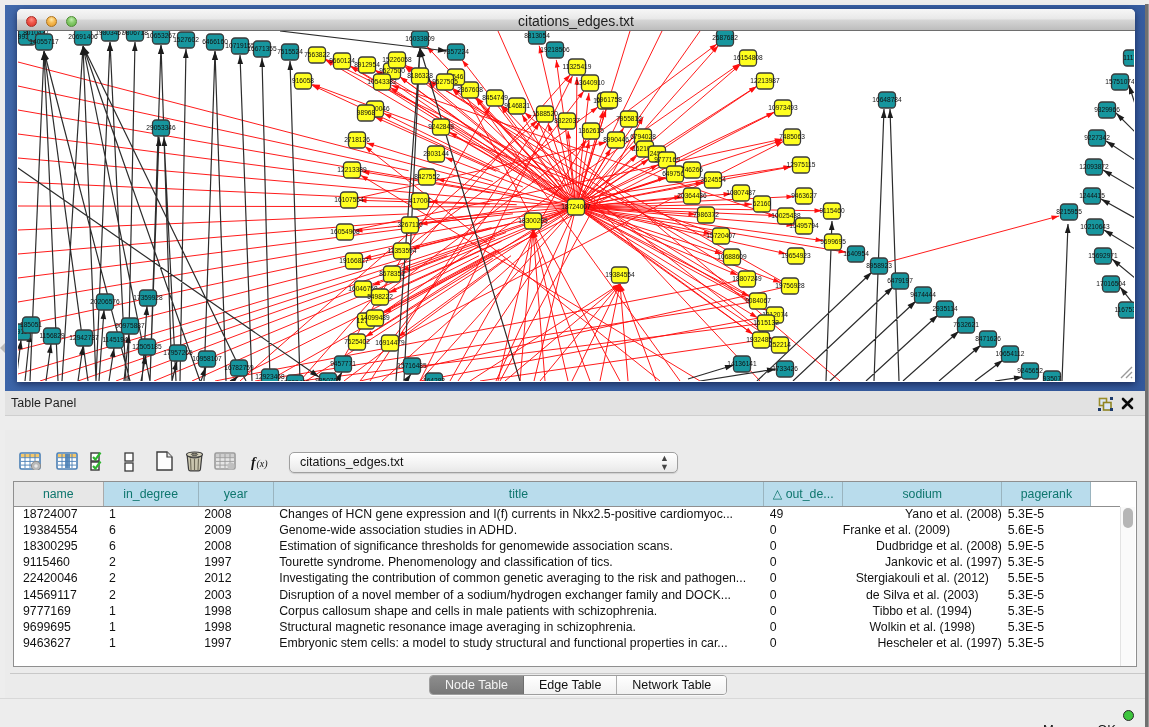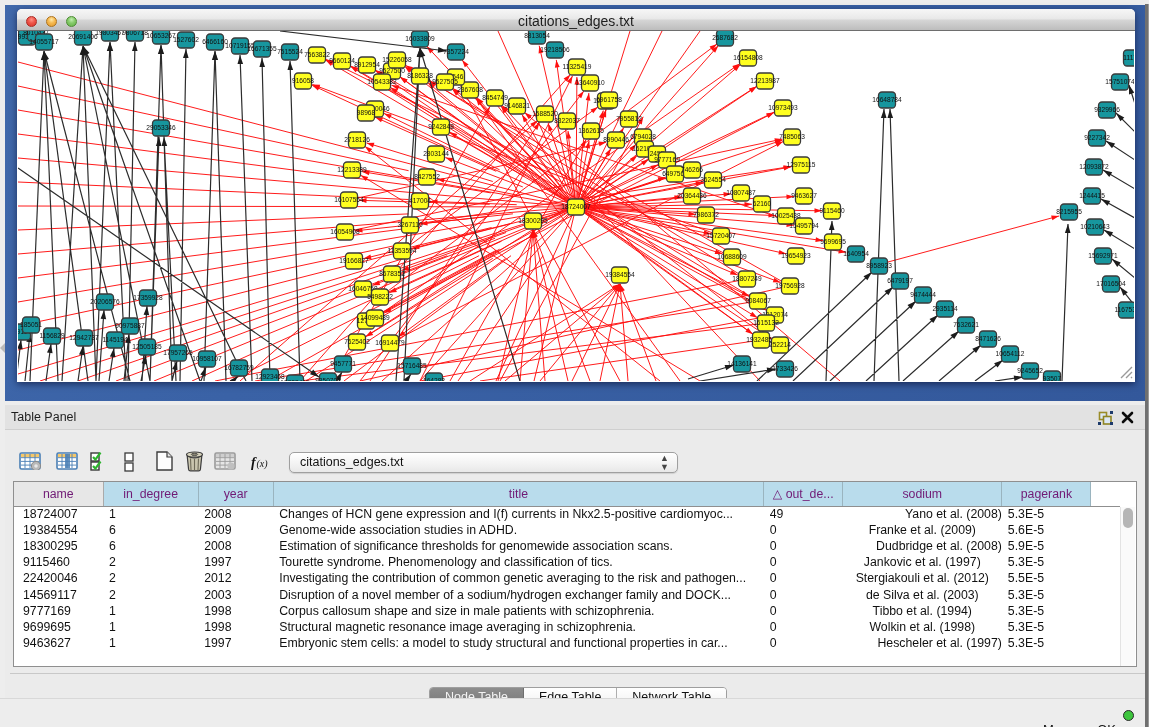--- a/index.html
+++ b/index.html
@@ -16,41 +16,41 @@
   background:linear-gradient(#f7f7f7 0%,#e9e9e9 45%,#d4d4d4 55%,#bdbdbd 100%);
   border-bottom:1px solid #6e6e6e; }
 .title { position:absolute; width:100%; text-align:center; top:3.5px; font-size:14px;
   color:#1d1d1d; font-weight:normal; letter-spacing:0; }
 .light { position:absolute; top:7.0px; width:10.9px; height:10.9px; border-radius:50%; }
 .lr { left:9.4px; background:radial-gradient(circle at 50% 30%, #ff8f85 0%, #ee5549 45%, #d8332a 100%); border:1px solid #ac2b24;}
 .lo { left:29.3px; background:radial-gradient(circle at 50% 30%, #ffe9a8 0%, #f5b84f 45%, #e09a2f 100%); border:1px solid #ad731d;}
 .lg { left:49.2px; background:radial-gradient(circle at 50% 30%, #c0eeb0 0%, #85ca69 45%, #62b248 100%); border:1px solid #4e8c35;}
 .graph { position:absolute; left:1px; top:22px; width:1116px; height:350px; background:#fff; overflow:hidden; }
 
-.tp-header { position:absolute; left:5px; top:405px; width:1140px; height:25px; background:#e2e2e2;
+.tp-header { position:absolute; left:5px; top:391px; width:1140px; height:25px; background:#e2e2e2;
   border-bottom:1px solid #cfcfcf; }
 .tp-title { position:absolute; left:6px; top:5px; font-size:12.5px; color:#1e1e1e; }
 .tp-body { position:absolute; left:5px; top:430px; width:1140px; height:268px; background:#ebebeb; }
 .toolbar { position:absolute; left:8px; top:16px; height:24px; }
 .combo { position:absolute; left:284px; top:22px; width:389px; height:21px; border:1px solid #9f9f9f;
   border-radius:5px; background:linear-gradient(#ffffff,#f2f2f2 60%,#e8e8e8); box-shadow:0 1px 1px rgba(0,0,0,.12);
   font-size:12.5px; color:#111; line-height:19px; padding-left:10px; }
 .combo .ud { position:absolute; right:8px; top:1px; font-size:9px; color:#444; line-height:9px; }
 .tblwrap { position:absolute; left:8px; top:51px; width:1124px; height:186px; background:#fff;
   border:1px solid #8f8f8f; overflow:hidden; }
 table.t { border-collapse:collapse; table-layout:fixed; width:1106px; font-size:12.3px; color:#111; }
-table.t th { height:24px; font-weight:normal; font-size:12.3px; color:#701a75;
+table.t th { height:24px; font-weight:normal; font-size:12.3px; color:#0f766e;
   border-right:1px solid #9ab4bf; border-bottom:1px solid #8f8f8f; background:#b9dcec; overflow:hidden; white-space:nowrap;}
 table.t th.first { background:#e7e7e7; border-right:1px solid #aaa; }
 table.t td { height:16.1px; padding:0 0 0 6px; overflow:hidden; white-space:nowrap; }
 .scroll { position:absolute; right:1px; top:25px; width:15px; height:160px; background:#fafafa;
   border-left:1px solid #e3e3e3; }
 .thumb { position:absolute; left:2px; top:1px; width:10px; height:20px; background:#b6b6b6; border-radius:5px; }
 .tabs { position:absolute; left:424px; top:245px; height:20px; display:flex;
-  border:1px solid #9e9e9e; border-radius:4px; overflow:hidden; box-shadow:0 1px 0 rgba(255,255,255,.7);margin-top:12px;}
+  border:1px solid #9e9e9e; border-radius:4px; overflow:hidden; box-shadow:0 1px 0 rgba(255,255,255,.7);}
 .tab { font-size:12.5px; padding:0 15px; line-height:19px; background:linear-gradient(#ffffff,#f1f1f1);
   color:#111; border-right:1px solid #aeaeae; }
 .tab.sel { background:linear-gradient(#8d8d8d,#787878); color:#f4f4f4; border-right:1px solid #6e6e6e;}
 .tab:last-child { border-right:none; }
 .divider1 { position:absolute; left:5px; top:243px; width:1140px; height:1px; background:#c8c8c8; }
 .statusbar { position:absolute; left:0px; top:698px; width:1149px; height:29px; background:#ededed;
   border-top:1px solid #d8d8d8; }
 .mem { position:absolute; right:33px; top:13px; font-size:13px; color:#111;margin-top:10px; }
 .memdot { position:absolute; right:14.6px; top:11.0px; width:11.4px; height:11.4px; border-radius:50%;
   background:#3dc53d; border:1.4px solid #2a2a2a; }
@@ -641,41 +641,41 @@
             <td style="text-align:right;padding:0">Yano et al. (2008)</td>
             <td>5.3E-5</td>
             <td></td>
           </tr>
           <tr>
             <td>19384554</td>
             <td>6</td>
             <td>2009</td>
             <td>Genome-wide association studies in ADHD.</td>
             <td>0</td>
-            <td style="text-align:center;padding:0">Franke et al. (2009)</td>
+            <td style="padding:0">Franke et al. (2009)</td>
             <td>5.6E-5</td>
             <td></td>
           </tr>
           <tr>
             <td>18300295</td>
             <td>6</td>
             <td>2008</td>
             <td>Estimation of significance thresholds for genomewide association scans.</td>
             <td>0</td>
             <td style="text-align:right;padding:0">Dudbridge et al. (2008)</td>
             <td>5.9E-5</td>
             <td></td>
           </tr>
           <tr>
             <td>9115460</td>
             <td>2</td>
             <td>1997</td>
             <td>Tourette syndrome. Phenomenology and classification of tics.</td>
             <td>0</td>
-            <td style="text-align:center;padding:0">Jankovic et al. (1997)</td>
+            <td style="text-align:right;padding:0">Jankovic et al. (1997)</td>
             <td>5.3E-5</td>
             <td></td>
           </tr>
           <tr>
             <td>22420046</td>
             <td>2</td>
             <td>2012</td>
             <td>Investigating the contribution of common genetic averaging to the risk and pathogen...</td>
             <td>0</td>
             <td style="text-align:center;padding:0">Stergiakouli et al. (2012)</td>
@@ -689,21 +689,21 @@
             <td>Disruption of a novel member of a sodium/hydrogen exchanger family and DOCK...</td>
             <td>0</td>
             <td style="text-align:center;padding:0">de Silva et al. (2003)</td>
             <td>5.3E-5</td>
             <td></td>
           </tr>
           <tr>
             <td>9777169</td>
             <td>1</td>
             <td>1998</td>
-            <td>Corpus callosum shape and size in male patients with schizophrenia.</td>
+            <td>Corpus callosum shape and cells in male patients with schizophrenia.</td>
             <td>0</td>
             <td style="text-align:center;padding:0">Tibbo et al. (1994)</td>
             <td>5.3E-5</td>
             <td></td>
           </tr>
           <tr>
             <td>9699695</td>
             <td>1</td>
             <td>1998</td>
             <td>Structural magnetic resonance image averaging in schizophrenia.</td>

